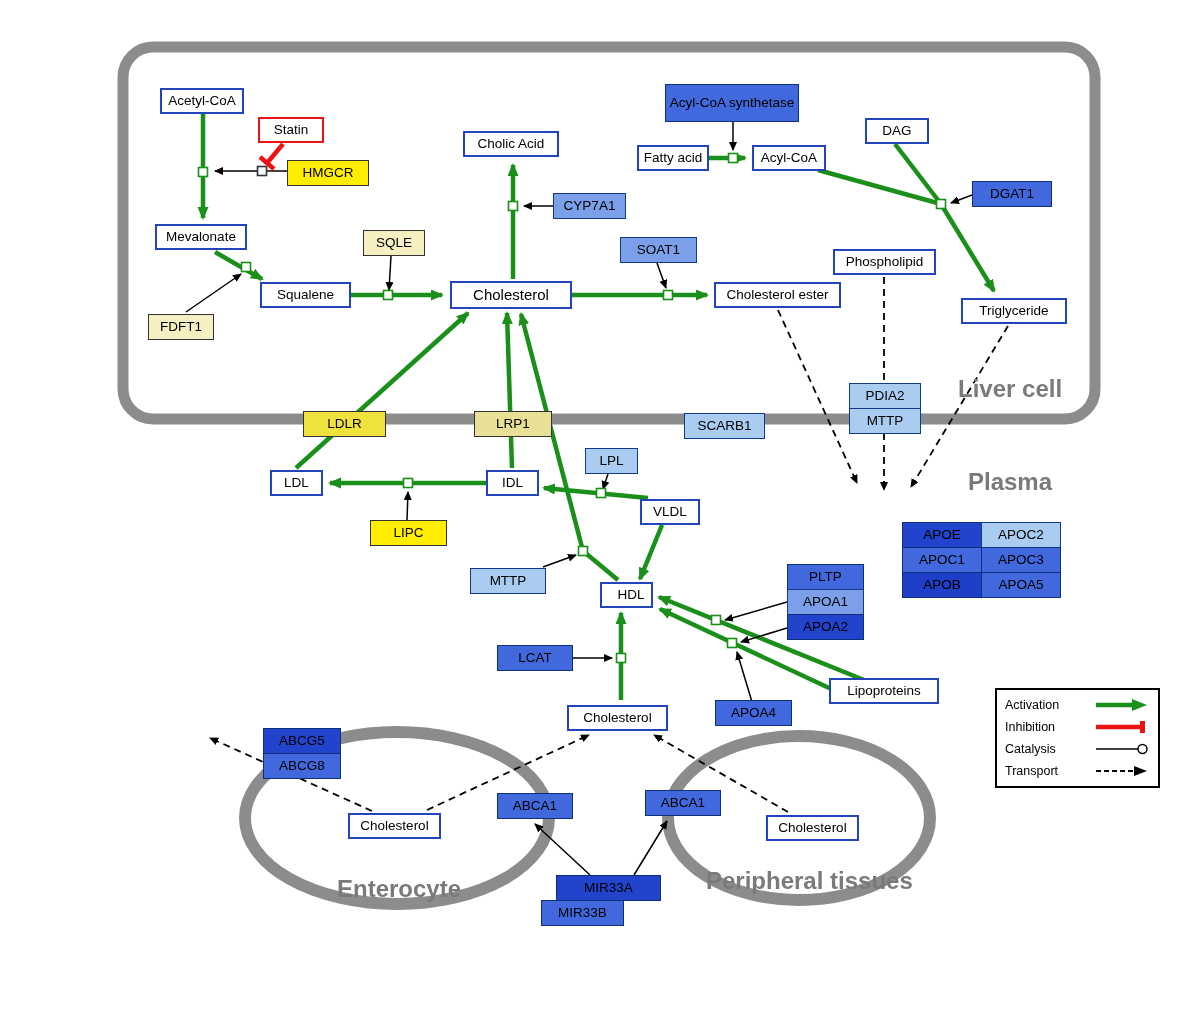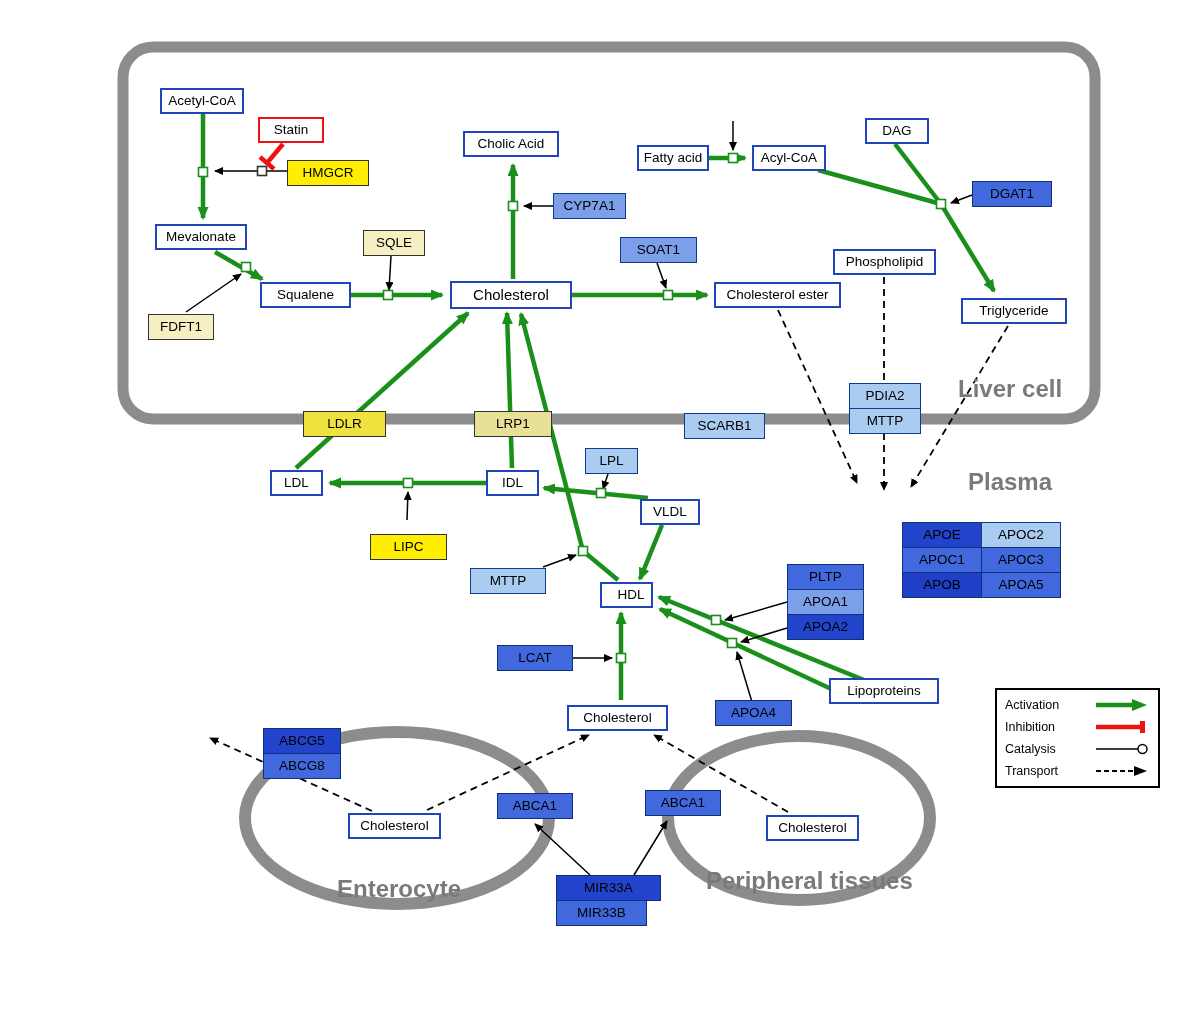--- a/index.html
+++ b/index.html
@@ -134,36 +134,37 @@
   <div class="node yellow" style="left:287px;top:160px;width:82px;">HMGCR</div>
   <div class="node metab" style="left:155px;top:224px;width:92px;">Mevalonate</div>
   <div class="node pale" style="left:148px;top:314px;width:66px;">FDFT1</div>
   <div class="node metab" style="left:260px;top:282px;width:91px;">Squalene</div>
   <div class="node pale" style="left:363px;top:230px;width:62px;">SQLE</div>
   <div class="node metab" style="left:463px;top:131px;width:96px;">Cholic Acid</div>
   <div class="node bmidlight" style="left:553px;top:193px;width:73px;">CYP7A1</div>
   <div class="node metab metab-big" style="left:450px;top:281px;width:122px;">Cholesterol</div>
   <div class="node bmidlight" style="left:620px;top:237px;width:77px;">SOAT1</div>
   <div class="node metab" style="left:714px;top:282px;width:127px;">Cholesterol ester</div>
+  <div class="node bmid two-line" style="left:665px;top:84px;width:134px;">Acyl-CoA synthetase</div>
   <div class="node metab" style="left:637px;top:145px;width:72px;">Fatty acid</div>
   <div class="node metab" style="left:752px;top:145px;width:74px;">Acyl-CoA</div>
   <div class="node metab" style="left:865px;top:118px;width:64px;">DAG</div>
   <div class="node bmid" style="left:972px;top:181px;width:80px;">DGAT1</div>
   <div class="node metab" style="left:833px;top:249px;width:103px;">Phospholipid</div>
   <div class="node metab" style="left:961px;top:298px;width:106px;">Triglyceride</div>
   <div class="node blight" style="left:849px;top:383px;width:72px;">PDIA2</div>
   <div class="node blight" style="left:849px;top:408px;width:72px;">MTTP</div>
   <div class="node blight" style="left:684px;top:413px;width:81px;">SCARB1</div>
   <div class="node yellow2" style="left:303px;top:411px;width:83px;">LDLR</div>
   <div class="node khaki" style="left:474px;top:411px;width:78px;">LRP1</div>
   <div class="node metab" style="left:270px;top:470px;width:53px;">LDL</div>
   <div class="node metab" style="left:486px;top:470px;width:53px;">IDL</div>
   <div class="node blight" style="left:585px;top:448px;width:53px;">LPL</div>
   <div class="node metab" style="left:640px;top:499px;width:60px;">VLDL</div>
-  <div class="node yellow" style="left:370px;top:520px;width:77px;margin-top:14px;">LIPC</div>
+  <div class="node yellow" style="left:370px;top:520px;width:77px;">LIPC</div>
   <div class="node blight" style="left:470px;top:568px;width:76px;">MTTP</div>
   <div class="node metab" style="left:600px;top:582px;width:53px;padding-left:12px;">HDL</div>
   <div class="node bmid" style="left:787px;top:564px;width:77px;">PLTP</div>
   <div class="node bmidlight" style="left:787px;top:589px;width:77px;">APOA1</div>
   <div class="node bdark" style="left:787px;top:614px;width:77px;">APOA2</div>
   <div class="node bmid" style="left:497px;top:645px;width:76px;">LCAT</div>
   <div class="node bmid" style="left:715px;top:700px;width:77px;">APOA4</div>
   <div class="node metab" style="left:829px;top:678px;width:110px;">Lipoproteins</div>
   <div class="node bdark" style="left:902px;top:522px;width:80px;">APOE</div>
   <div class="node blight" style="left:981px;top:522px;width:80px;">APOC2</div>
@@ -172,21 +173,21 @@
   <div class="node bdarkest" style="left:902px;top:572px;width:80px;">APOB</div>
   <div class="node bmid" style="left:981px;top:572px;width:80px;">APOA5</div>
   <div class="node metab" style="left:567px;top:705px;width:101px;">Cholesterol</div>
   <div class="node bdark" style="left:263px;top:728px;width:78px;">ABCG5</div>
   <div class="node bmid" style="left:263px;top:753px;width:78px;">ABCG8</div>
   <div class="node metab" style="left:348px;top:813px;width:93px;">Cholesterol</div>
   <div class="node bmid" style="left:497px;top:793px;width:76px;">ABCA1</div>
   <div class="node bmid" style="left:645px;top:790px;width:76px;">ABCA1</div>
   <div class="node metab" style="left:766px;top:815px;width:93px;">Cholesterol</div>
   <div class="node bdark" style="left:556px;top:875px;width:105px;">MIR33A</div>
-  <div class="node bmid" style="left:556px;top:900px;width:91px;">MIR33B</div>
+  <div class="node bmid" style="left:541px;top:900px;width:83px;">MIR33B</div>
 
   <div id="legend">
     <div class="legend-row">
       <span>Activation</span>
       <svg width="56" height="14">
         <line x1="2" y1="7" x2="38" y2="7" stroke="#1a8f1a" stroke-width="4.5"></line>
         <polygon points="38,1 53,7 38,13" fill="#1a8f1a"></polygon>
       </svg>
     </div>
     <div class="legend-row">

